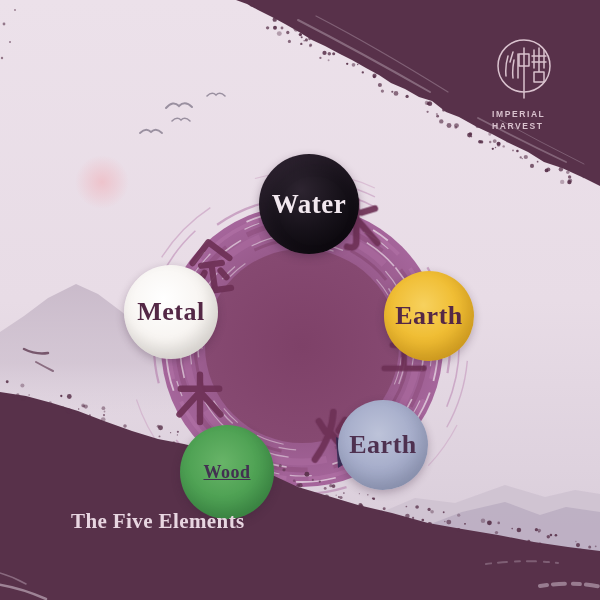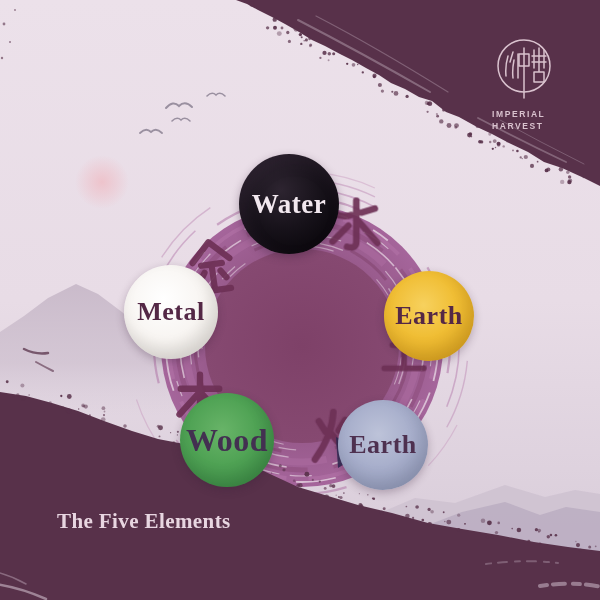--- a/index.html
+++ b/index.html
@@ -2,35 +2,35 @@
 <html><head>
 <meta charset="utf-8">
 <style>
   html,body{margin:0;padding:0;background:#222;}
   .stage{position:relative;width:600px;height:600px;overflow:hidden;
          font-family:"Liberation Serif",serif;}
   .stage svg.scene{position:absolute;left:0;top:0;}
   .elem{position:absolute;border-radius:50%;display:flex;align-items:center;justify-content:center;
         font-weight:600;letter-spacing:.5px;
         box-shadow:0 3px 9px rgba(55,28,55,.28), inset -5px -9px 16px rgba(0,0,0,.10);}
-  .elem-water{left:239px;top:154px;width:100px;height:100px;font-size:27px;color:#F2E8EF;
+  .elem-water{left:259px;top:154px;width:100px;height:100px;font-size:27px;color:#F2E8EF;
         background:radial-gradient(circle at 42% 36%, #2d2430 0%, #17121a 45%, #0a070c 78%, #000 100%);
         box-shadow:0 3px 9px rgba(55,28,55,.35), inset 5px 7px 16px rgba(150,110,150,.15);}
   .elem-earth{left:384px;top:271px;width:90px;height:90px;font-size:26px;color:#542846;
         background:radial-gradient(circle at 44% 38%, #F7D15E 0%, #F0BE35 42%, #E3AB24 72%, #CE961B 100%);}
   .elem-metal{left:124px;top:265px;width:94px;height:94px;font-size:26px;color:#542846;
         background:radial-gradient(circle at 42% 36%, #FFFFFF 0%, #F8F5F2 48%, #EAE6E1 78%, #D8D3CE 100%);}
-  .elem-wood{left:180px;top:393px;width:94px;height:94px;font-size:32px;color:#433051;
-        background:radial-gradient(circle at 45% 40%, #68B468 0%, #4FA254 45%, #3F8F48 76%, #317C3D 100%);}
+  .elem-wood{left:180px;top:425px;width:94px;height:94px;font-size:18px;color:#433051;
+        background:radial-gradient(circle at 45% 40%, #68B468 0%, #4FA254 45%, #3F8F48 76%, #317C3D 100%);text-decoration:underline;}
   .elem-fire{left:338px;top:400px;width:90px;height:90px;font-size:26px;color:#4E3150;
         background:radial-gradient(circle at 45% 38%, #BDC3D9 0%, #A7AECB 45%, #959DBD 78%, #8890B2 100%);}
   .logo{position:absolute;left:492px;top:36px;width:80px;text-align:left;color:#D9C2CE;}
   .logo-line{font-family:"Liberation Sans",sans-serif;font-size:8.5px;letter-spacing:1.6px;
         line-height:1.45;font-weight:600;}
-  .caption{position:absolute;left:57px;top:509px;font-size:21px;font-weight:600;
+  .caption{position:absolute;left:71px;top:509px;font-size:21px;font-weight:600;
         color:#E8D6E1;letter-spacing:.4px;}
 </style>
 </head>
 <body>
 
 <div class="stage">
   <svg id="scene" class="scene" width="600" height="600" viewBox="0 0 600 600">
     <defs>
       <linearGradient id="bgG" x1="0" y1="0" x2="0" y2="1">
         <stop offset="0" stop-color="#ECE1EA"></stop>

